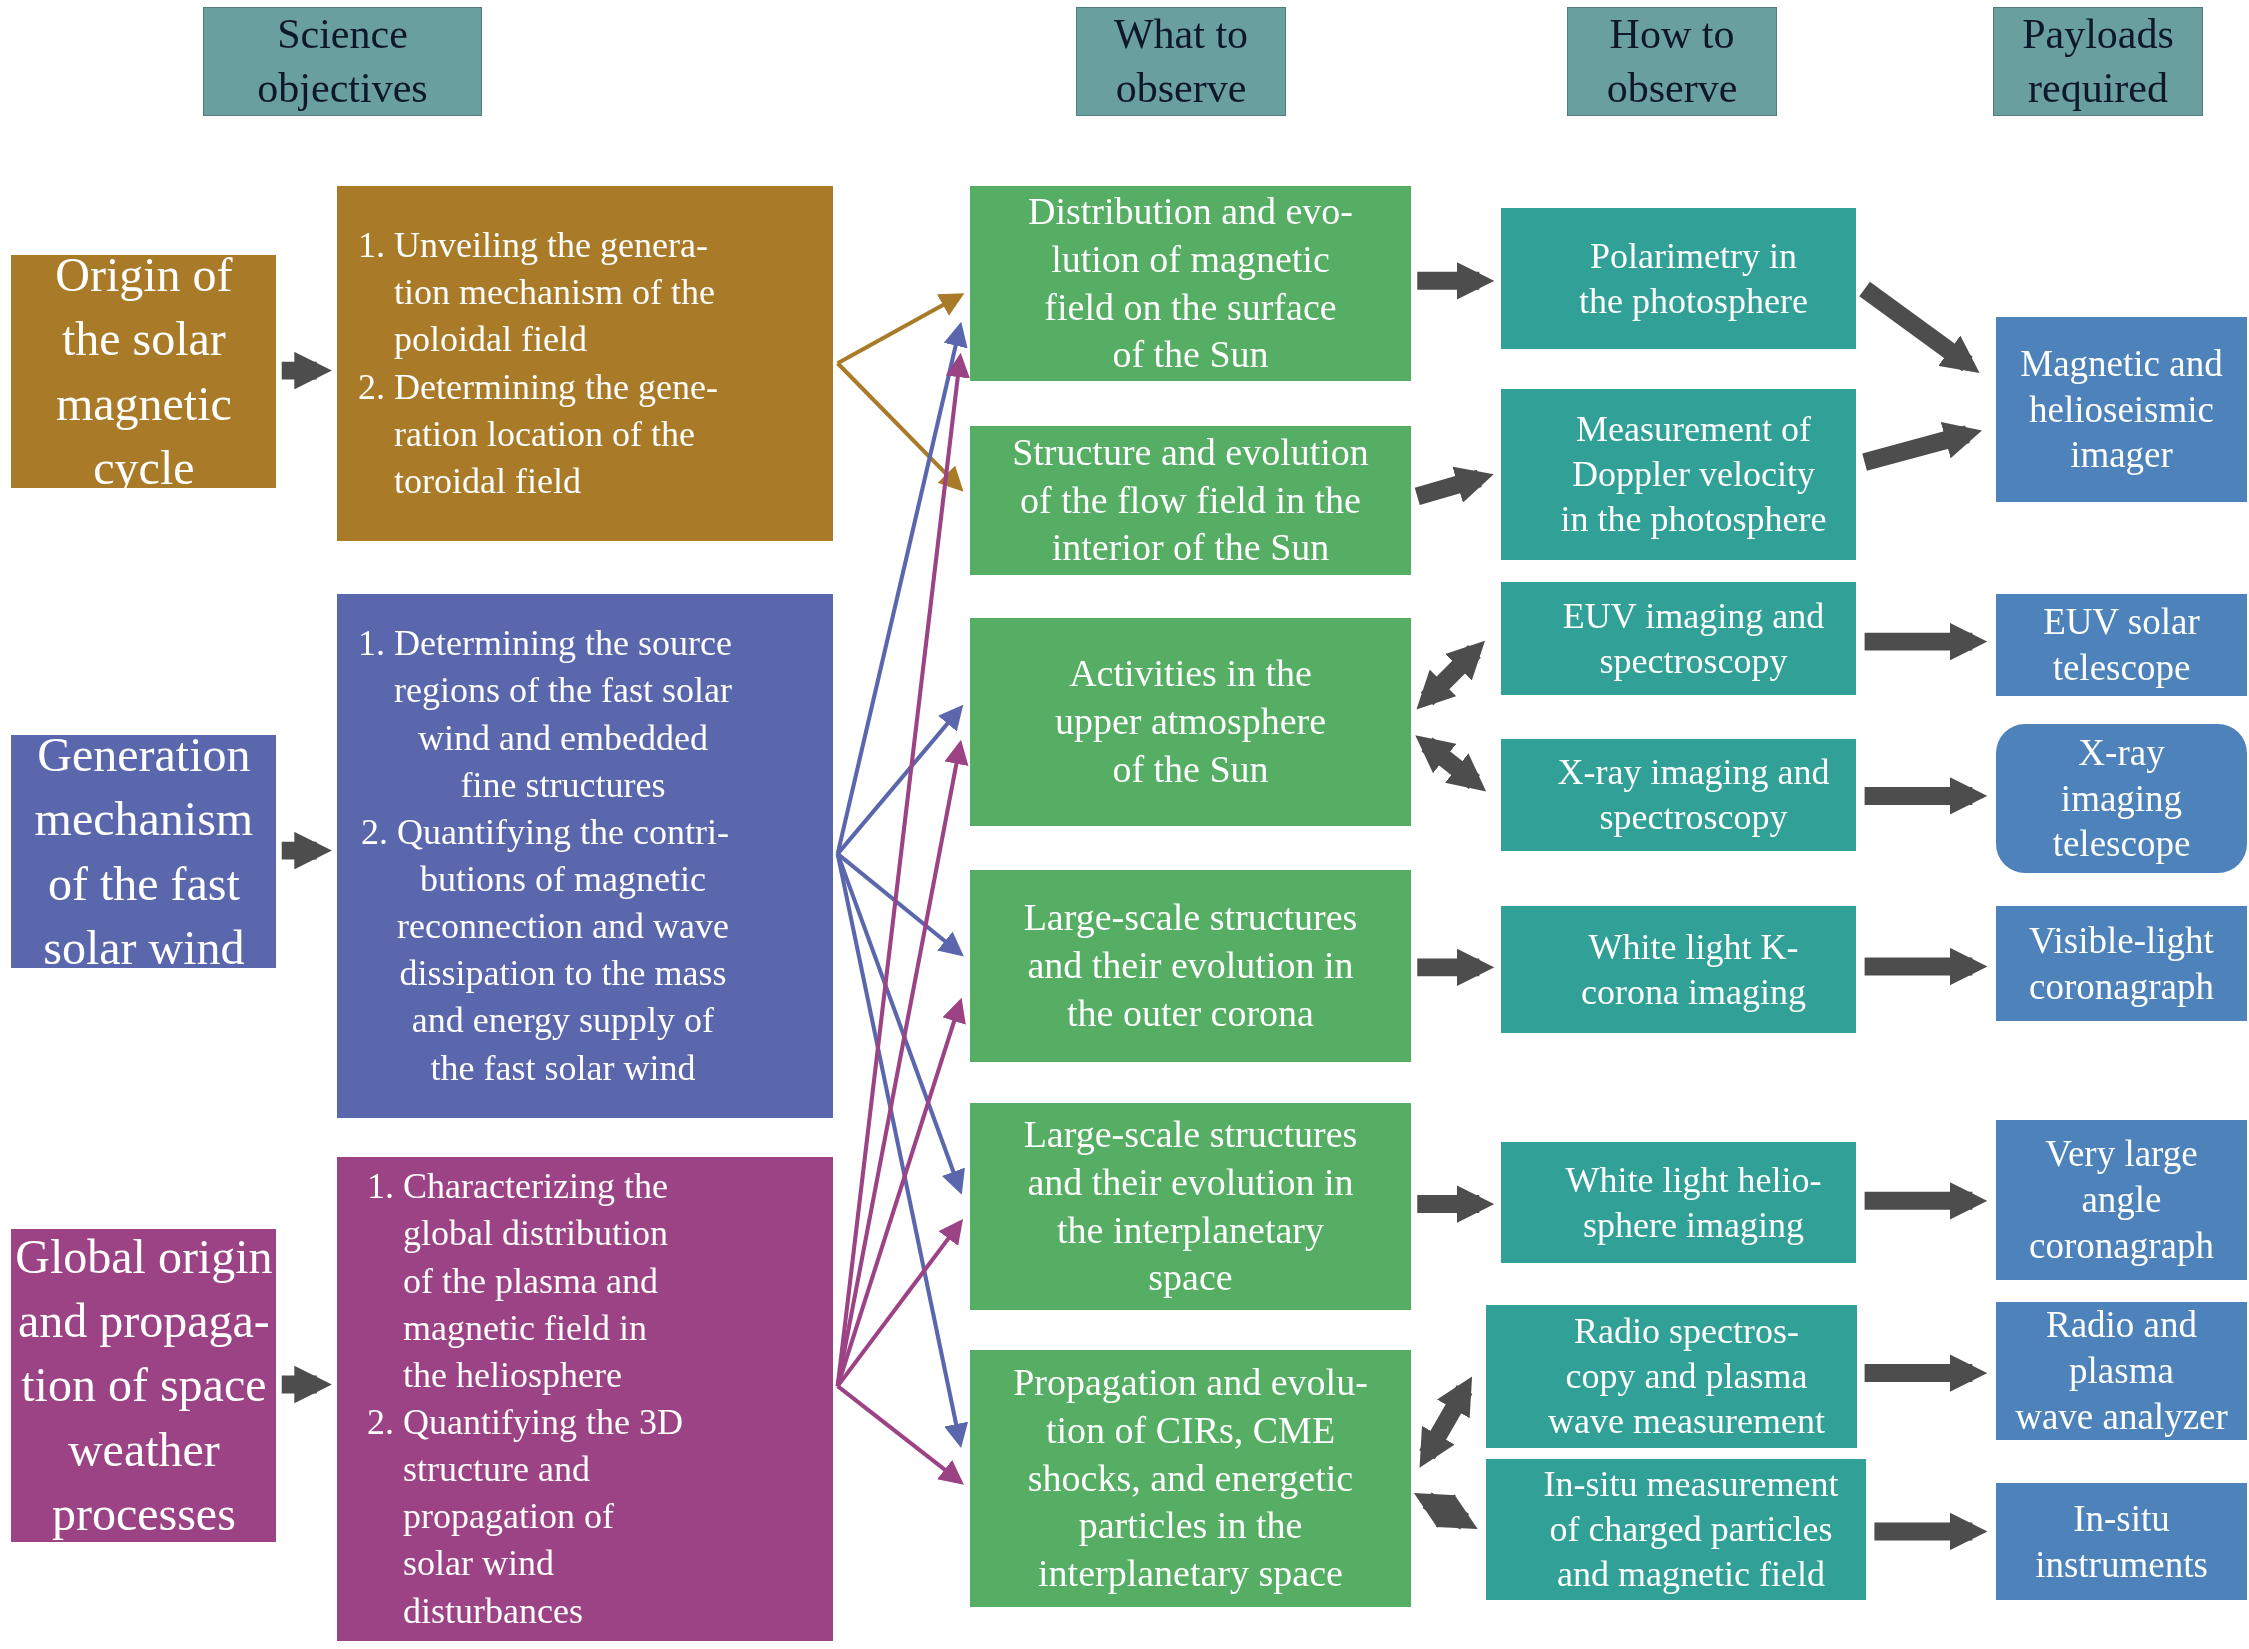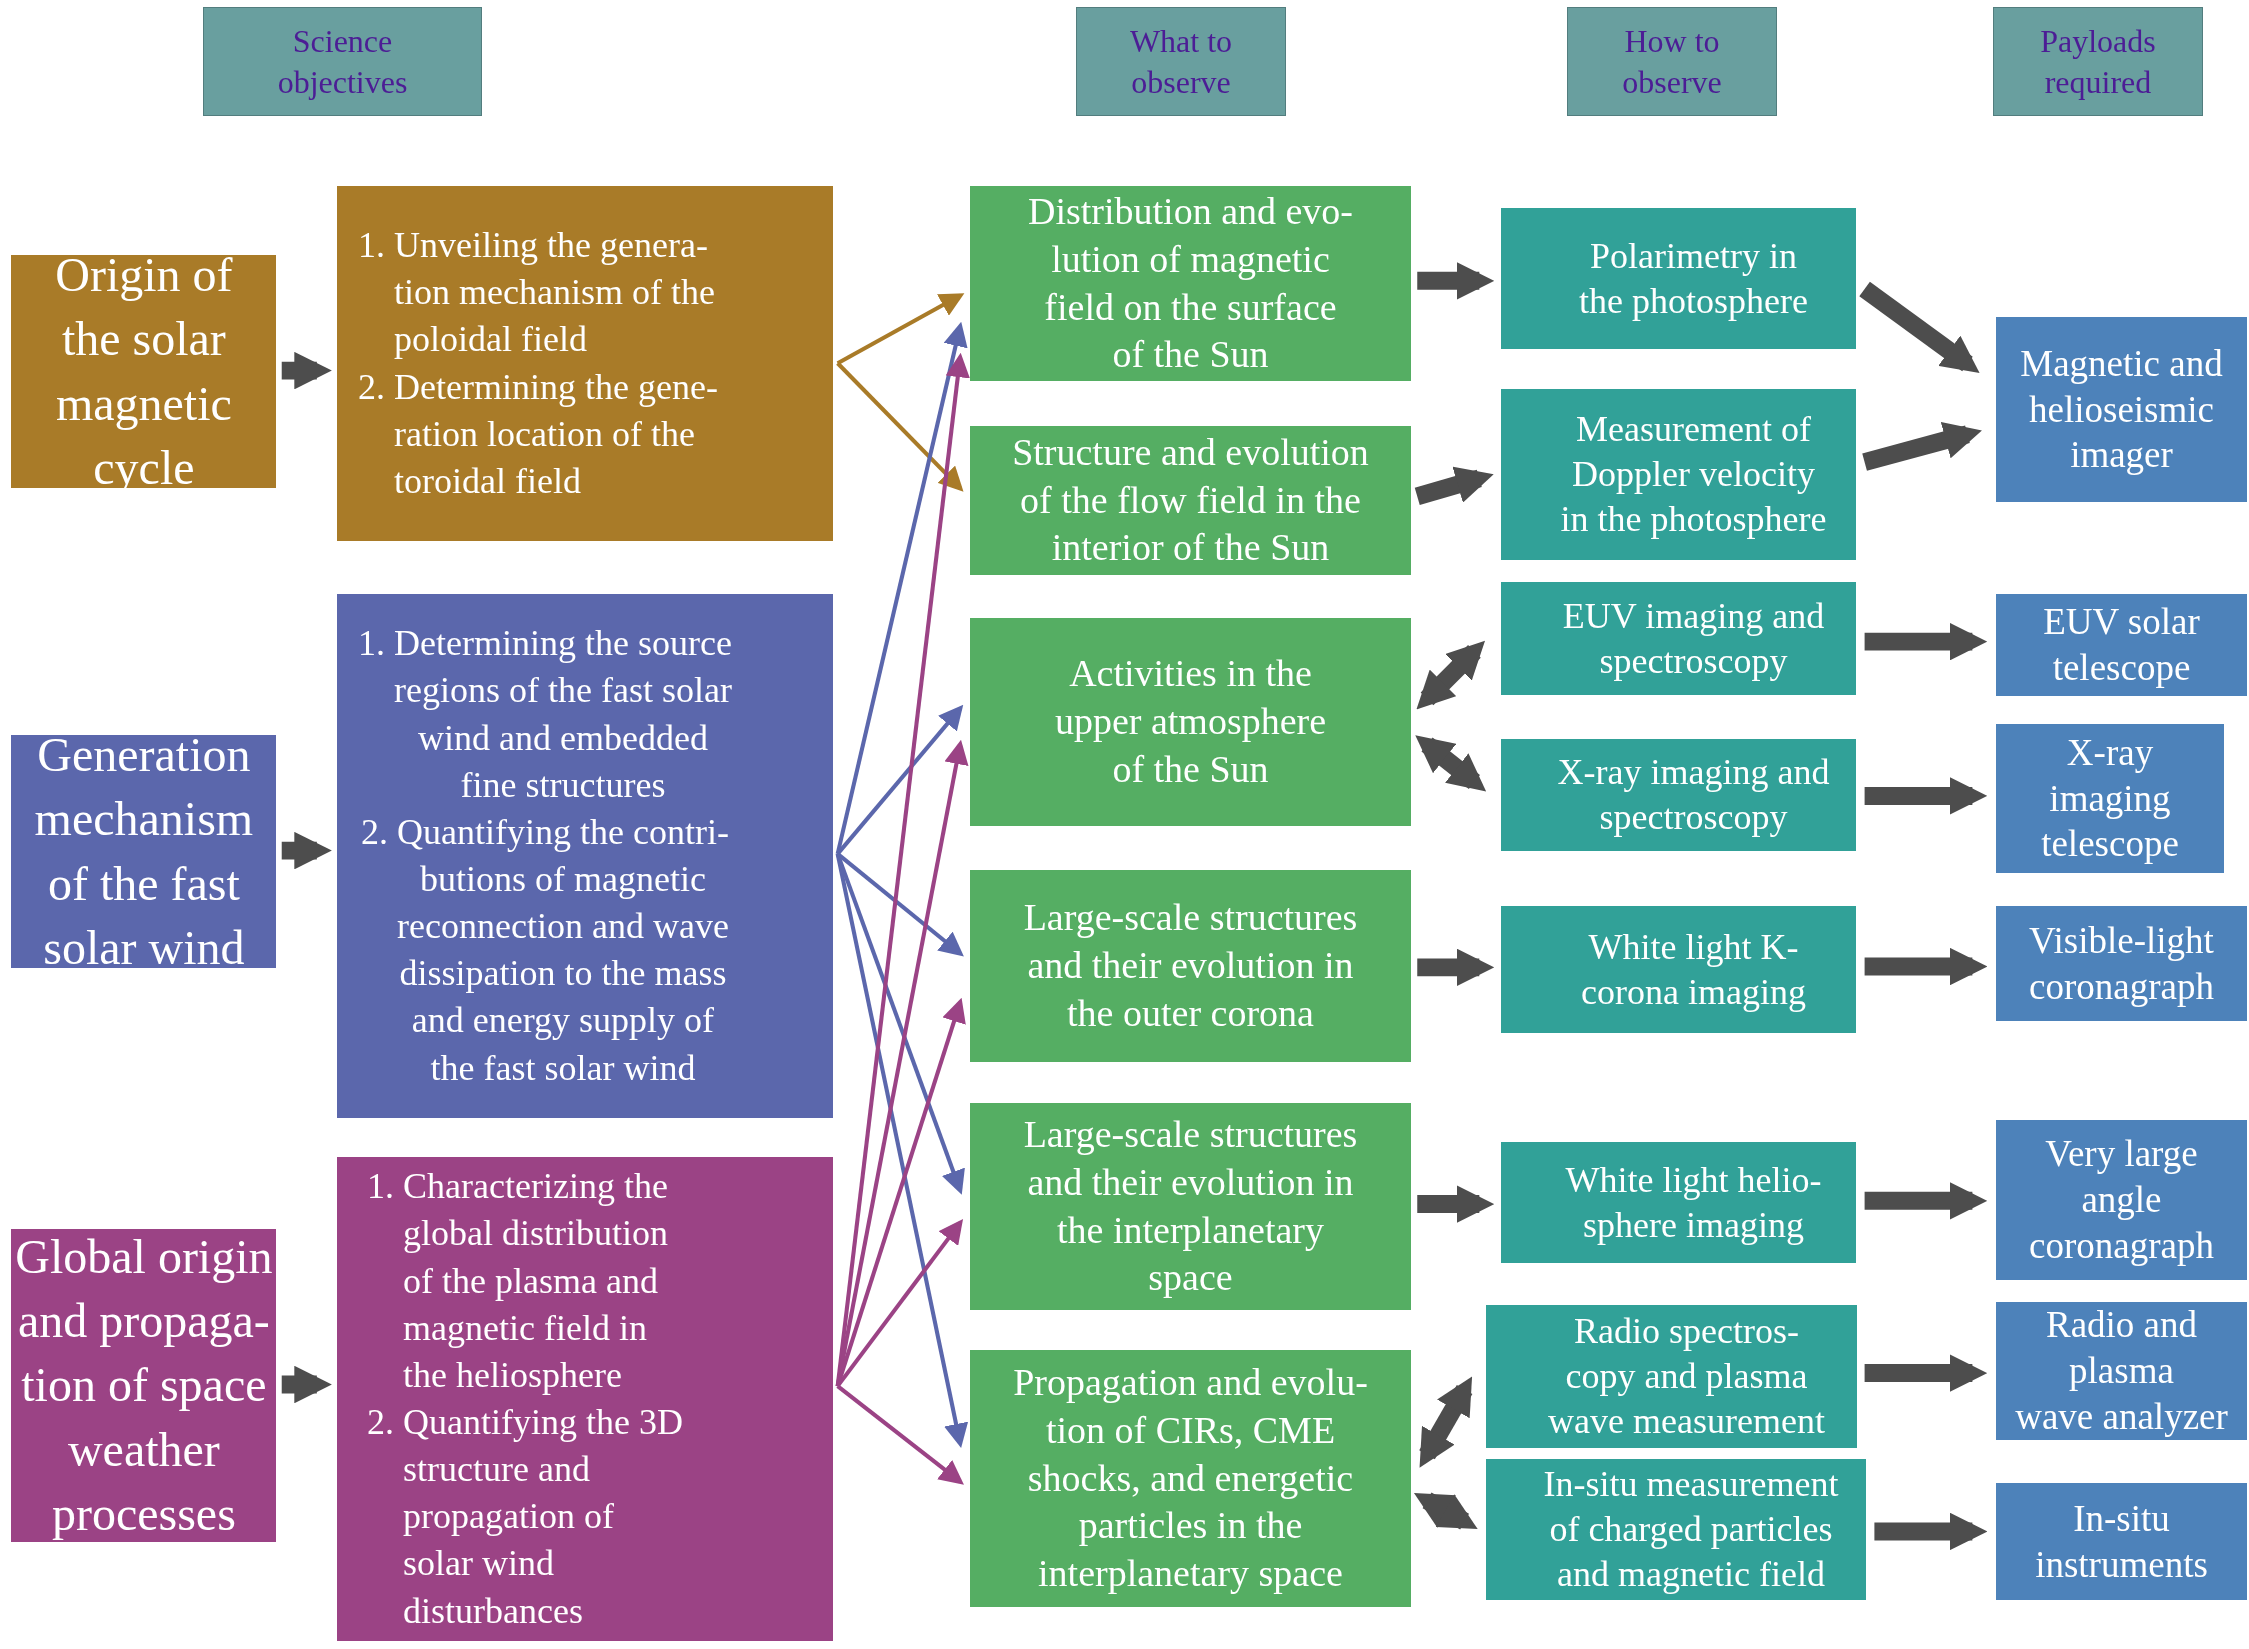--- a/index.html
+++ b/index.html
@@ -5,21 +5,21 @@
   html,body{margin:0;padding:0;background:#fff;}
   #canvas{
     position:relative;width:2250px;height:1649px;background:#ffffff;
     font-family:"Liberation Serif", serif;overflow:hidden;
   }
   .box{
     position:absolute;display:flex;align-items:center;justify-content:center;
     text-align:center;color:#ffffff;white-space:pre-line;box-sizing:border-box;
     line-height:1.28;
   }
-  .hdr{background:#699f9f;color:#4c1d95;font-size:32px;border:1.6px solid #527d7e;font-family:Liberation Serif, serif;}
+  .hdr{background:#699f9f;color:#0f172a;font-size:42px;border:1.6px solid #527d7e;font-family:Liberation Serif, serif;}
   .brown{background:#a97b28;}
   .slate{background:#5b67ac;}
   .magenta{background:#9b4385;}
   .green{background:#55ae63;}
   .teal{background:#2fa49a;background:#31a198;padding-left:30px;}
   .pay{background:#4d82ba;}
   .topic{font-size:48px;line-height:1.34;}
   .detail{
     font-size:36px;line-height:1.31;text-align:left;justify-content:flex-start;
     white-space:pre-wrap;padding:6.5px 8.2px 6.5px 21px;
@@ -53,21 +53,21 @@
   #T2{left:1501px;top:389px;width:355px;height:171px;}
   #T3{left:1501px;top:582px;width:355px;height:113px;}
   #T4{left:1501px;top:739px;width:355px;height:112px;}
   #T5{left:1501px;top:906px;width:355px;height:127px;}
   #T6{left:1501px;top:1142px;width:355px;height:121px;}
   #T7{left:1486px;top:1305px;width:371px;height:143px;}
   #T8{left:1486px;top:1459px;width:380px;height:141px;}
   
   #P1{left:1996px;top:317px;width:251px;height:185px;}
   #P2{left:1996px;top:594px;width:251px;height:102px;}
-  #P3{left:1996px;top:724px;width:228px;height:149px;}
+  #P3{left:1996px;top:724px;width:251px;height:149px;border-radius:29px;}
   #P4{left:1996px;top:906px;width:251px;height:115px;}
   #P5{left:1996px;top:1120px;width:251px;height:160px;}
   #P6{left:1996px;top:1302px;width:251px;height:138px;}
   #P7{left:1996px;top:1483px;width:251px;height:117px;}
 
   #arrows{position:absolute;left:0;top:0;width:2250px;height:1649px;pointer-events:none;z-index:4;}
 </style>
 </head>
 <body>
 

